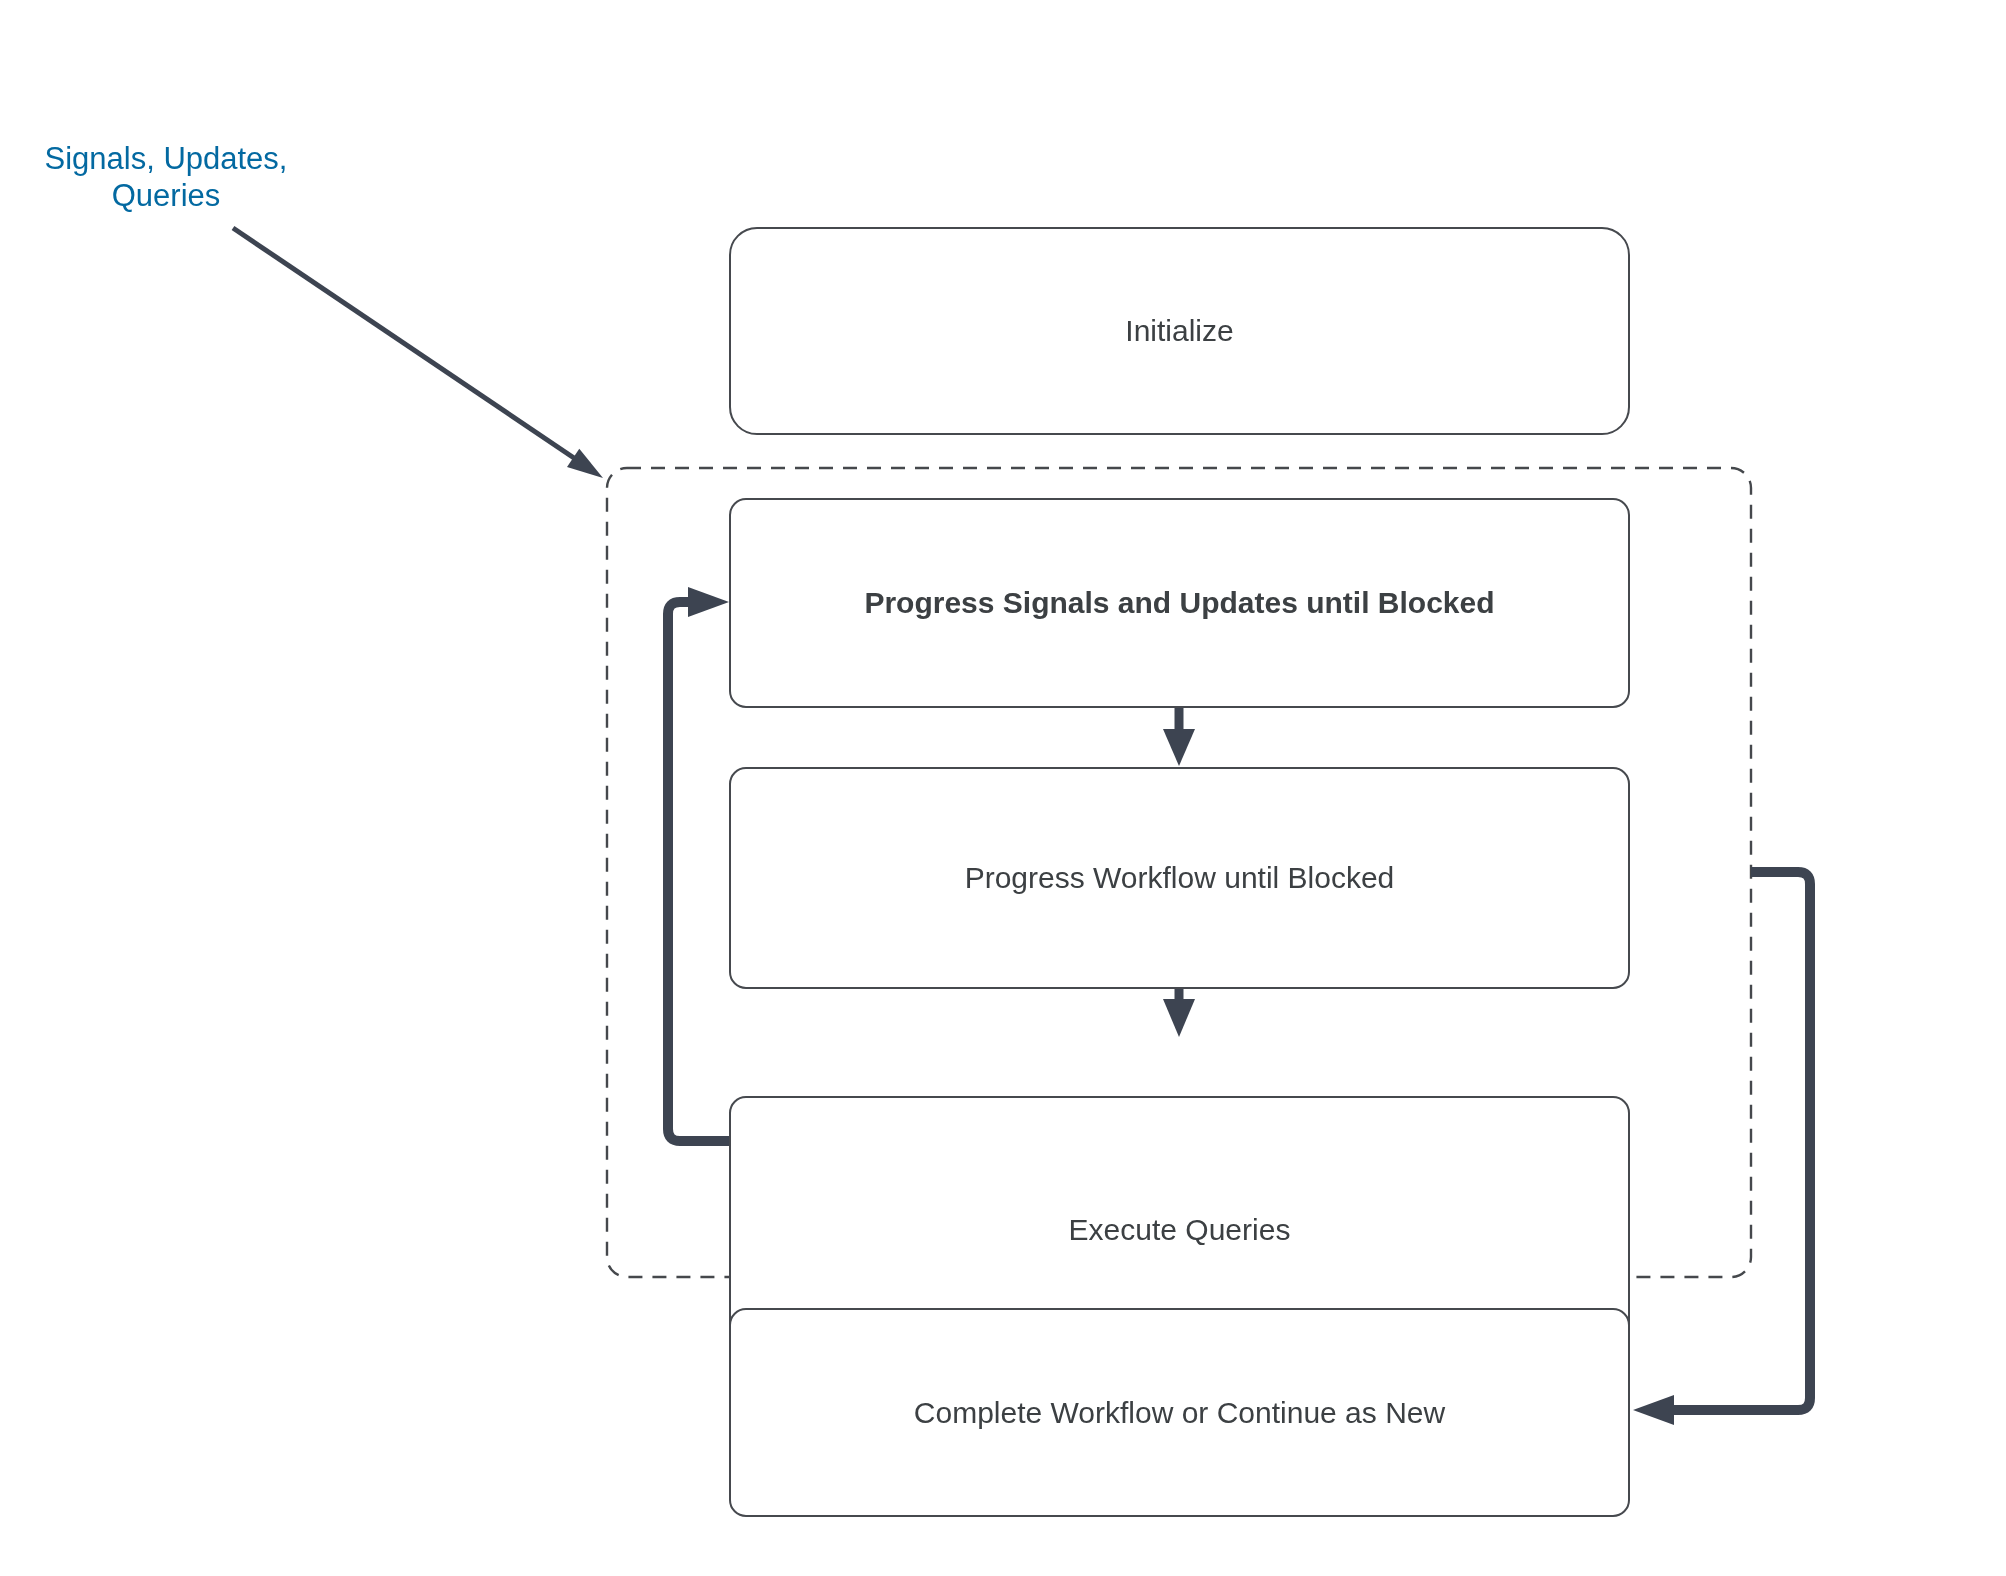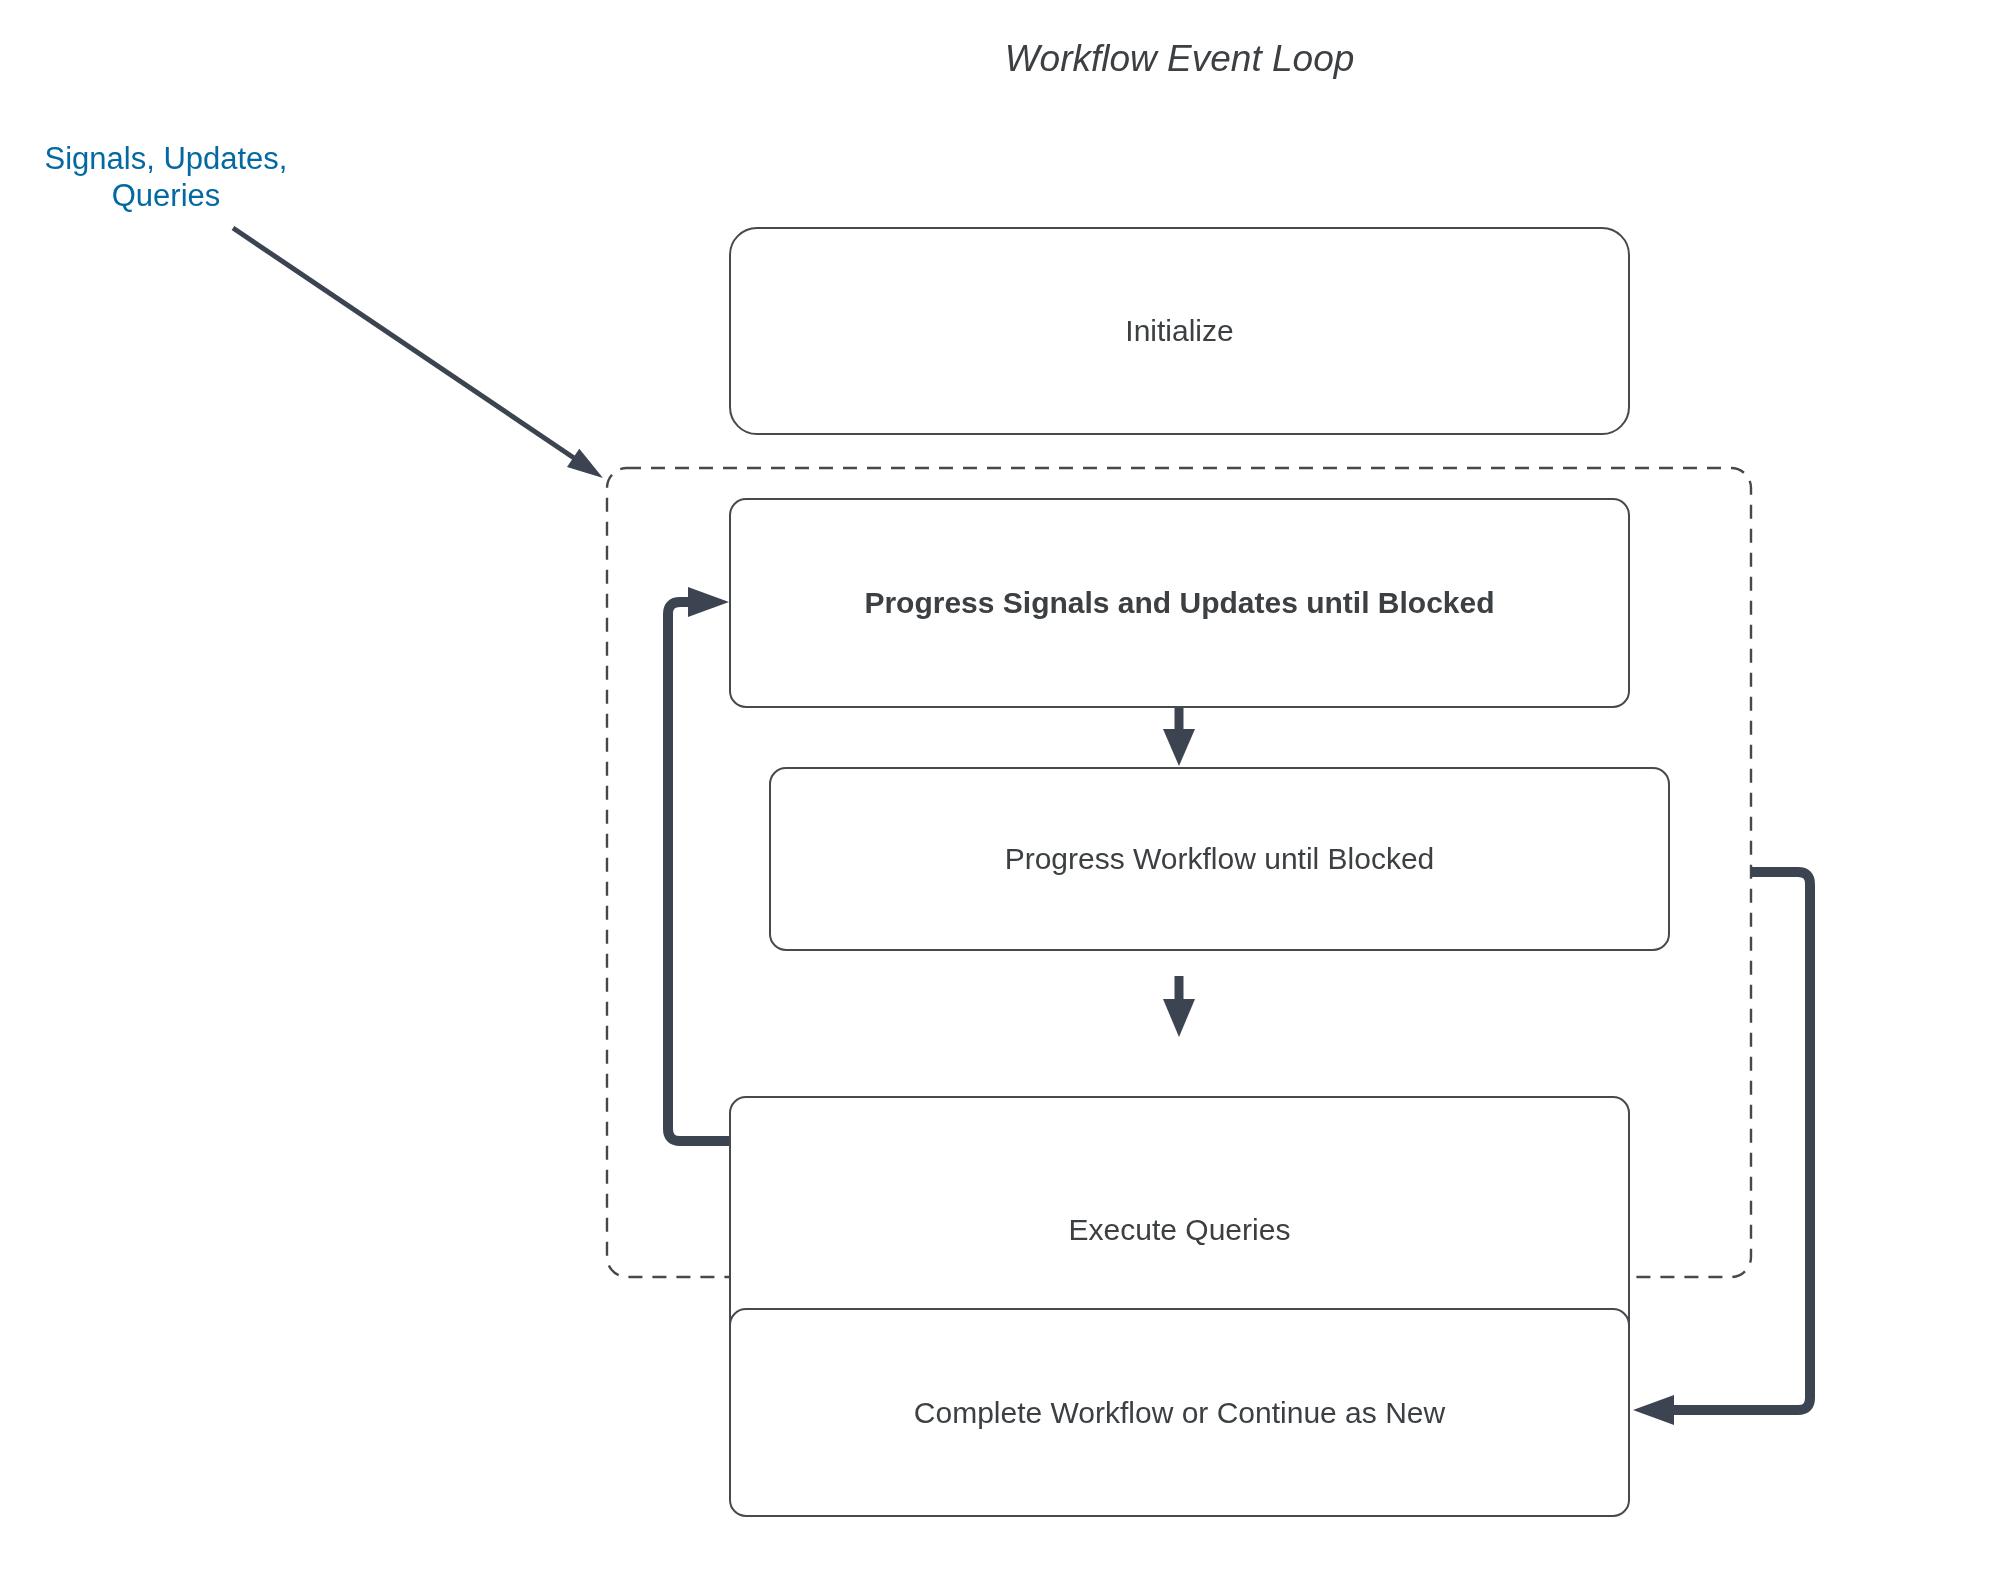--- a/index.html
+++ b/index.html
@@ -55,21 +55,21 @@
     background: #ffffff;
     display: flex;
     align-items: center;
     justify-content: center;
     text-align: center;
     font-size: 30px;
     color: #3c4043;
   }
   .node-initialize { top: 227px; height: 208px; border-radius: 28px; }
   .node-progress-signals { top: 498px; height: 210px; font-weight: bold; }
-  .node-progress-workflow { top: 767px; height: 184px; margin-left: 40px; }
+  .node-progress-workflow { top: 767px; height: 222px; }
   .node-execute-queries { top: 1084px; height: 268px; margin-top: 12px; }
   .node-complete { top: 1308px; height: 209px; }
 </style>
 </head>
 <body>
 
 <div class="canvas">
 
   <svg class="layer" width="2006" height="1576" viewBox="0 0 2006 1576">
 
@@ -94,21 +94,20 @@
       <path d="M 730 1141 L 680 1141 Q 668 1141 668 1129 L 668 614 Q 668 602 680 602 L 689 602" fill="none" stroke="#3d4451" stroke-width="10"></path>
       <polygon points="729,602 688,587 688,617" fill="#3d4451"></polygon>
     </g>
 
     <g>
       <path d="M 1751 872 L 1798 872 Q 1810 872 1810 884 L 1810 1398 Q 1810 1410 1798 1410 L 1673 1410" fill="none" stroke="#3d4451" stroke-width="10"></path>
       <polygon points="1633,1410 1674,1395 1674,1425" fill="#3d4451"></polygon>
     </g>
   </svg>
 
-  <div class="diagram-title">Workflow Event Loop</div>
 
   <div class="ext-label">Signals, Updates,
 Queries</div>
 
   <div class="node node-initialize">Initialize</div>
 
   <div class="node node-progress-signals">Progress Signals and Updates until Blocked</div>
 
   <div class="node node-progress-workflow">Progress Workflow until Blocked</div>
 

